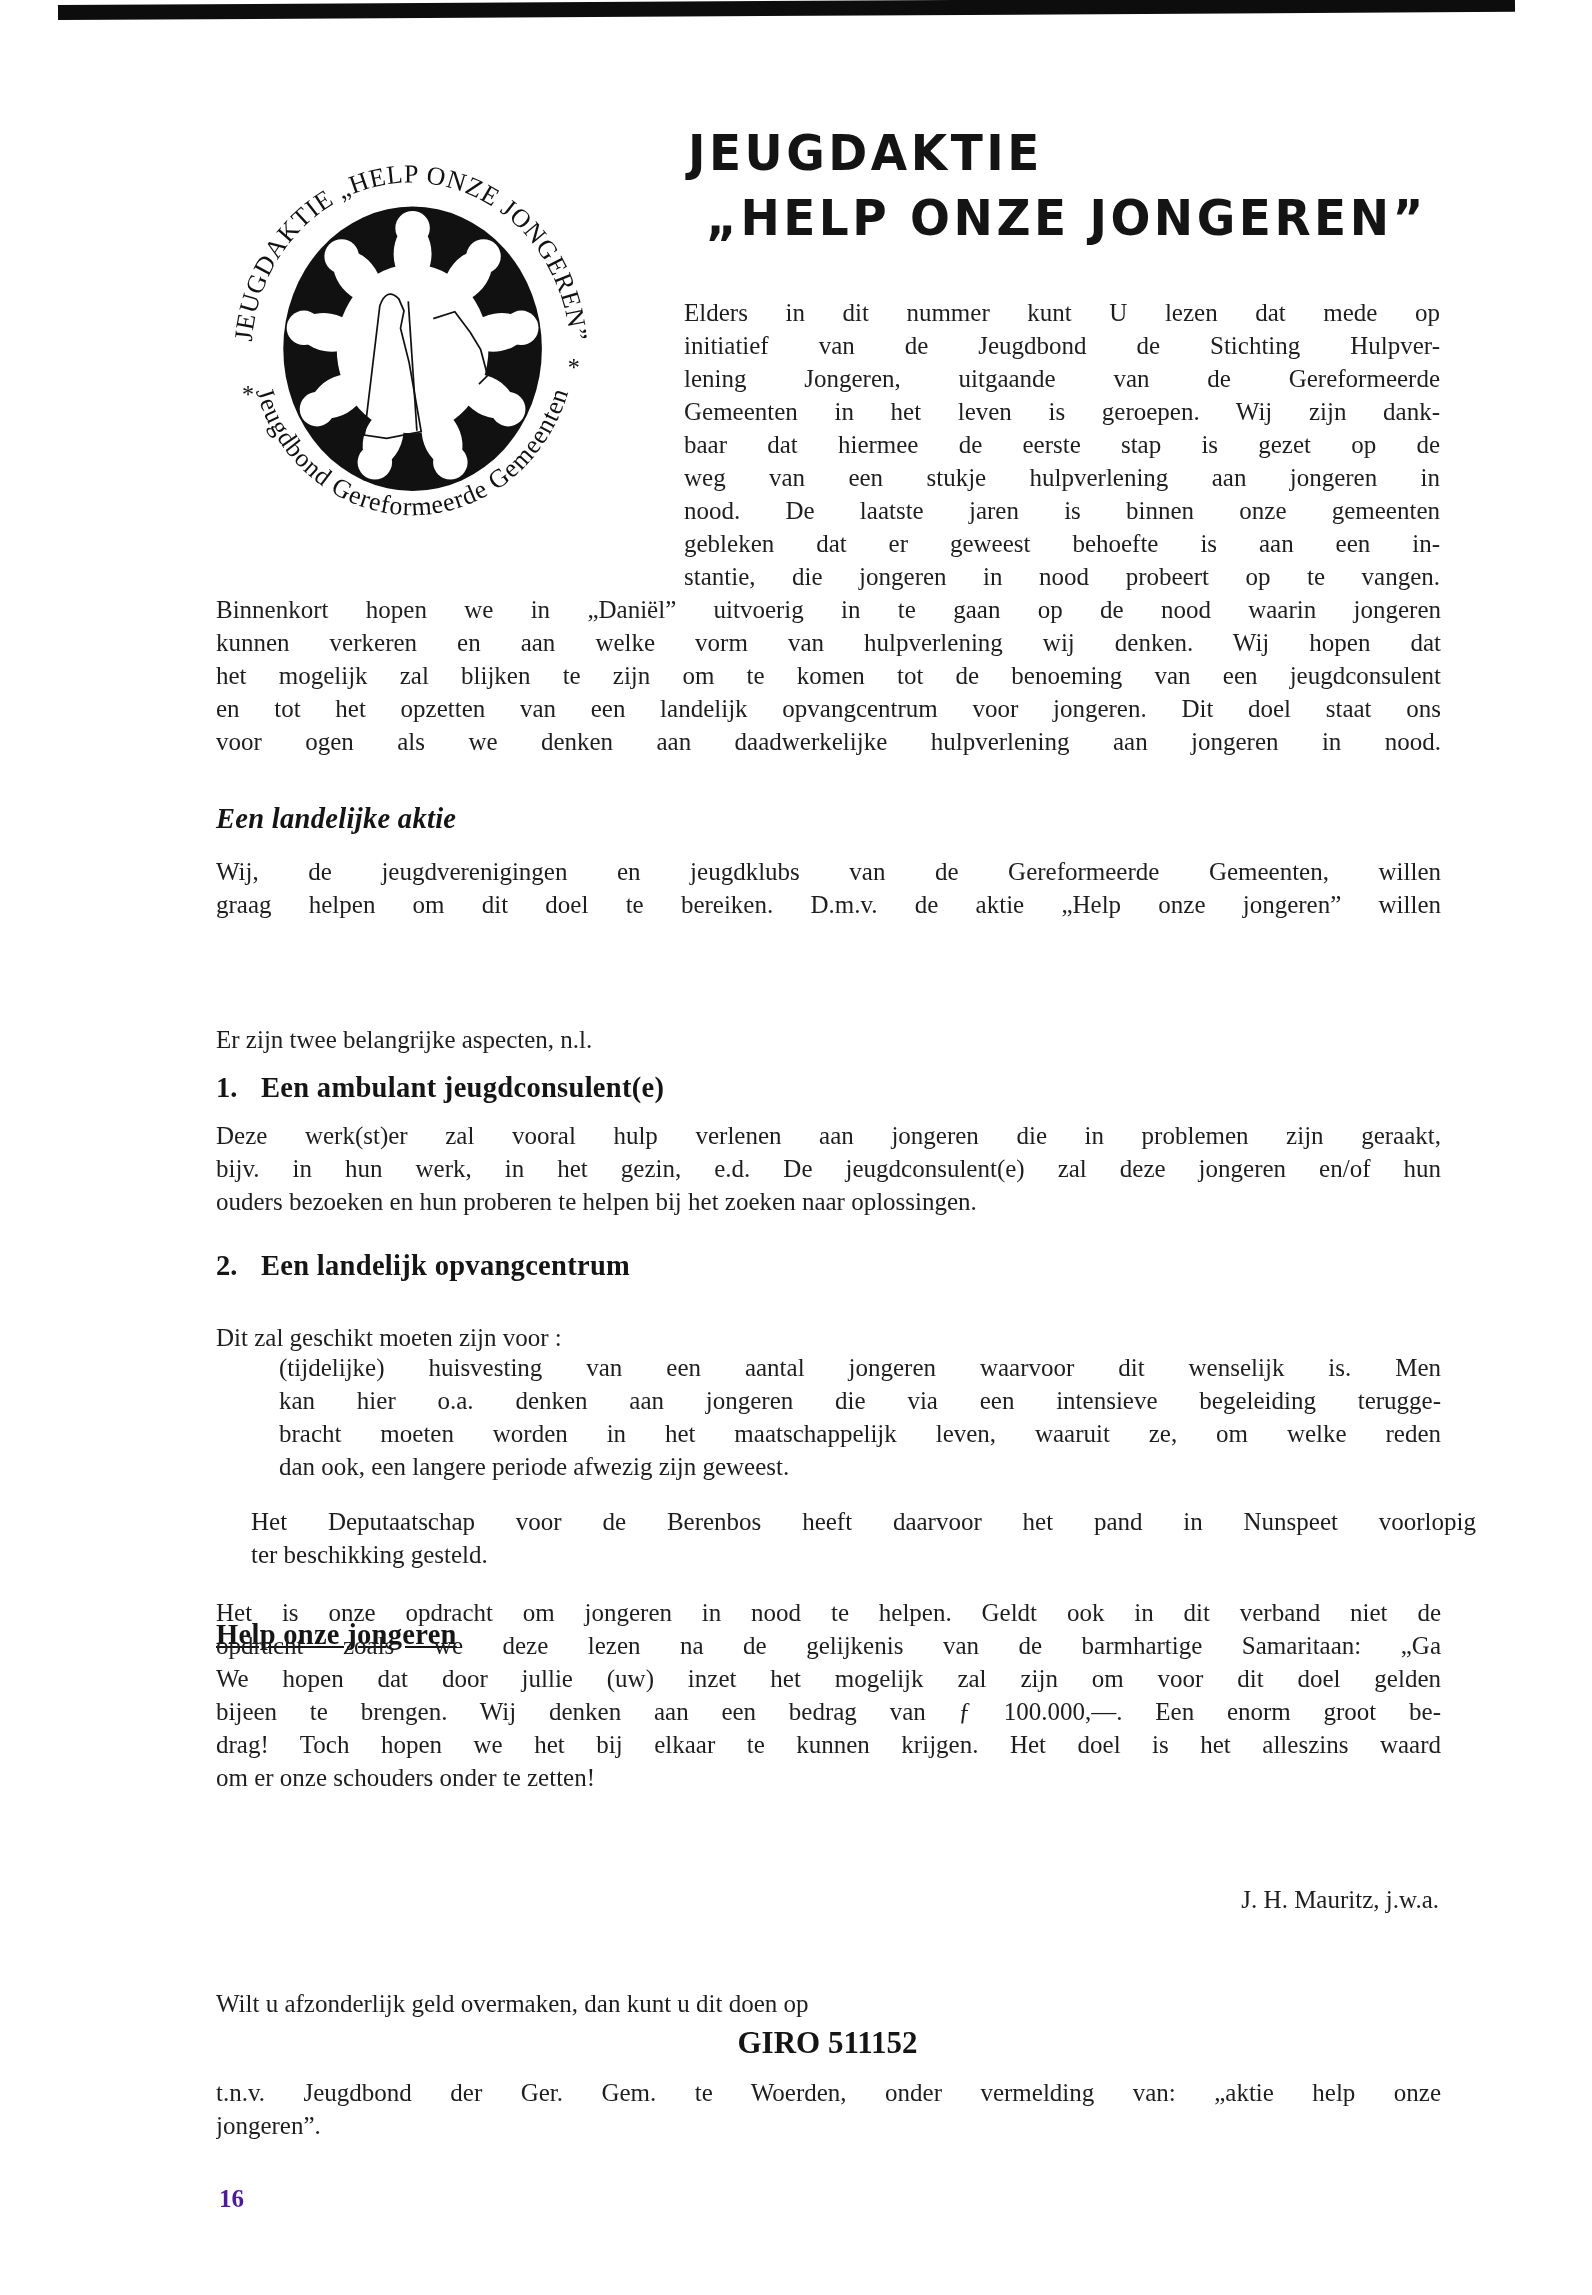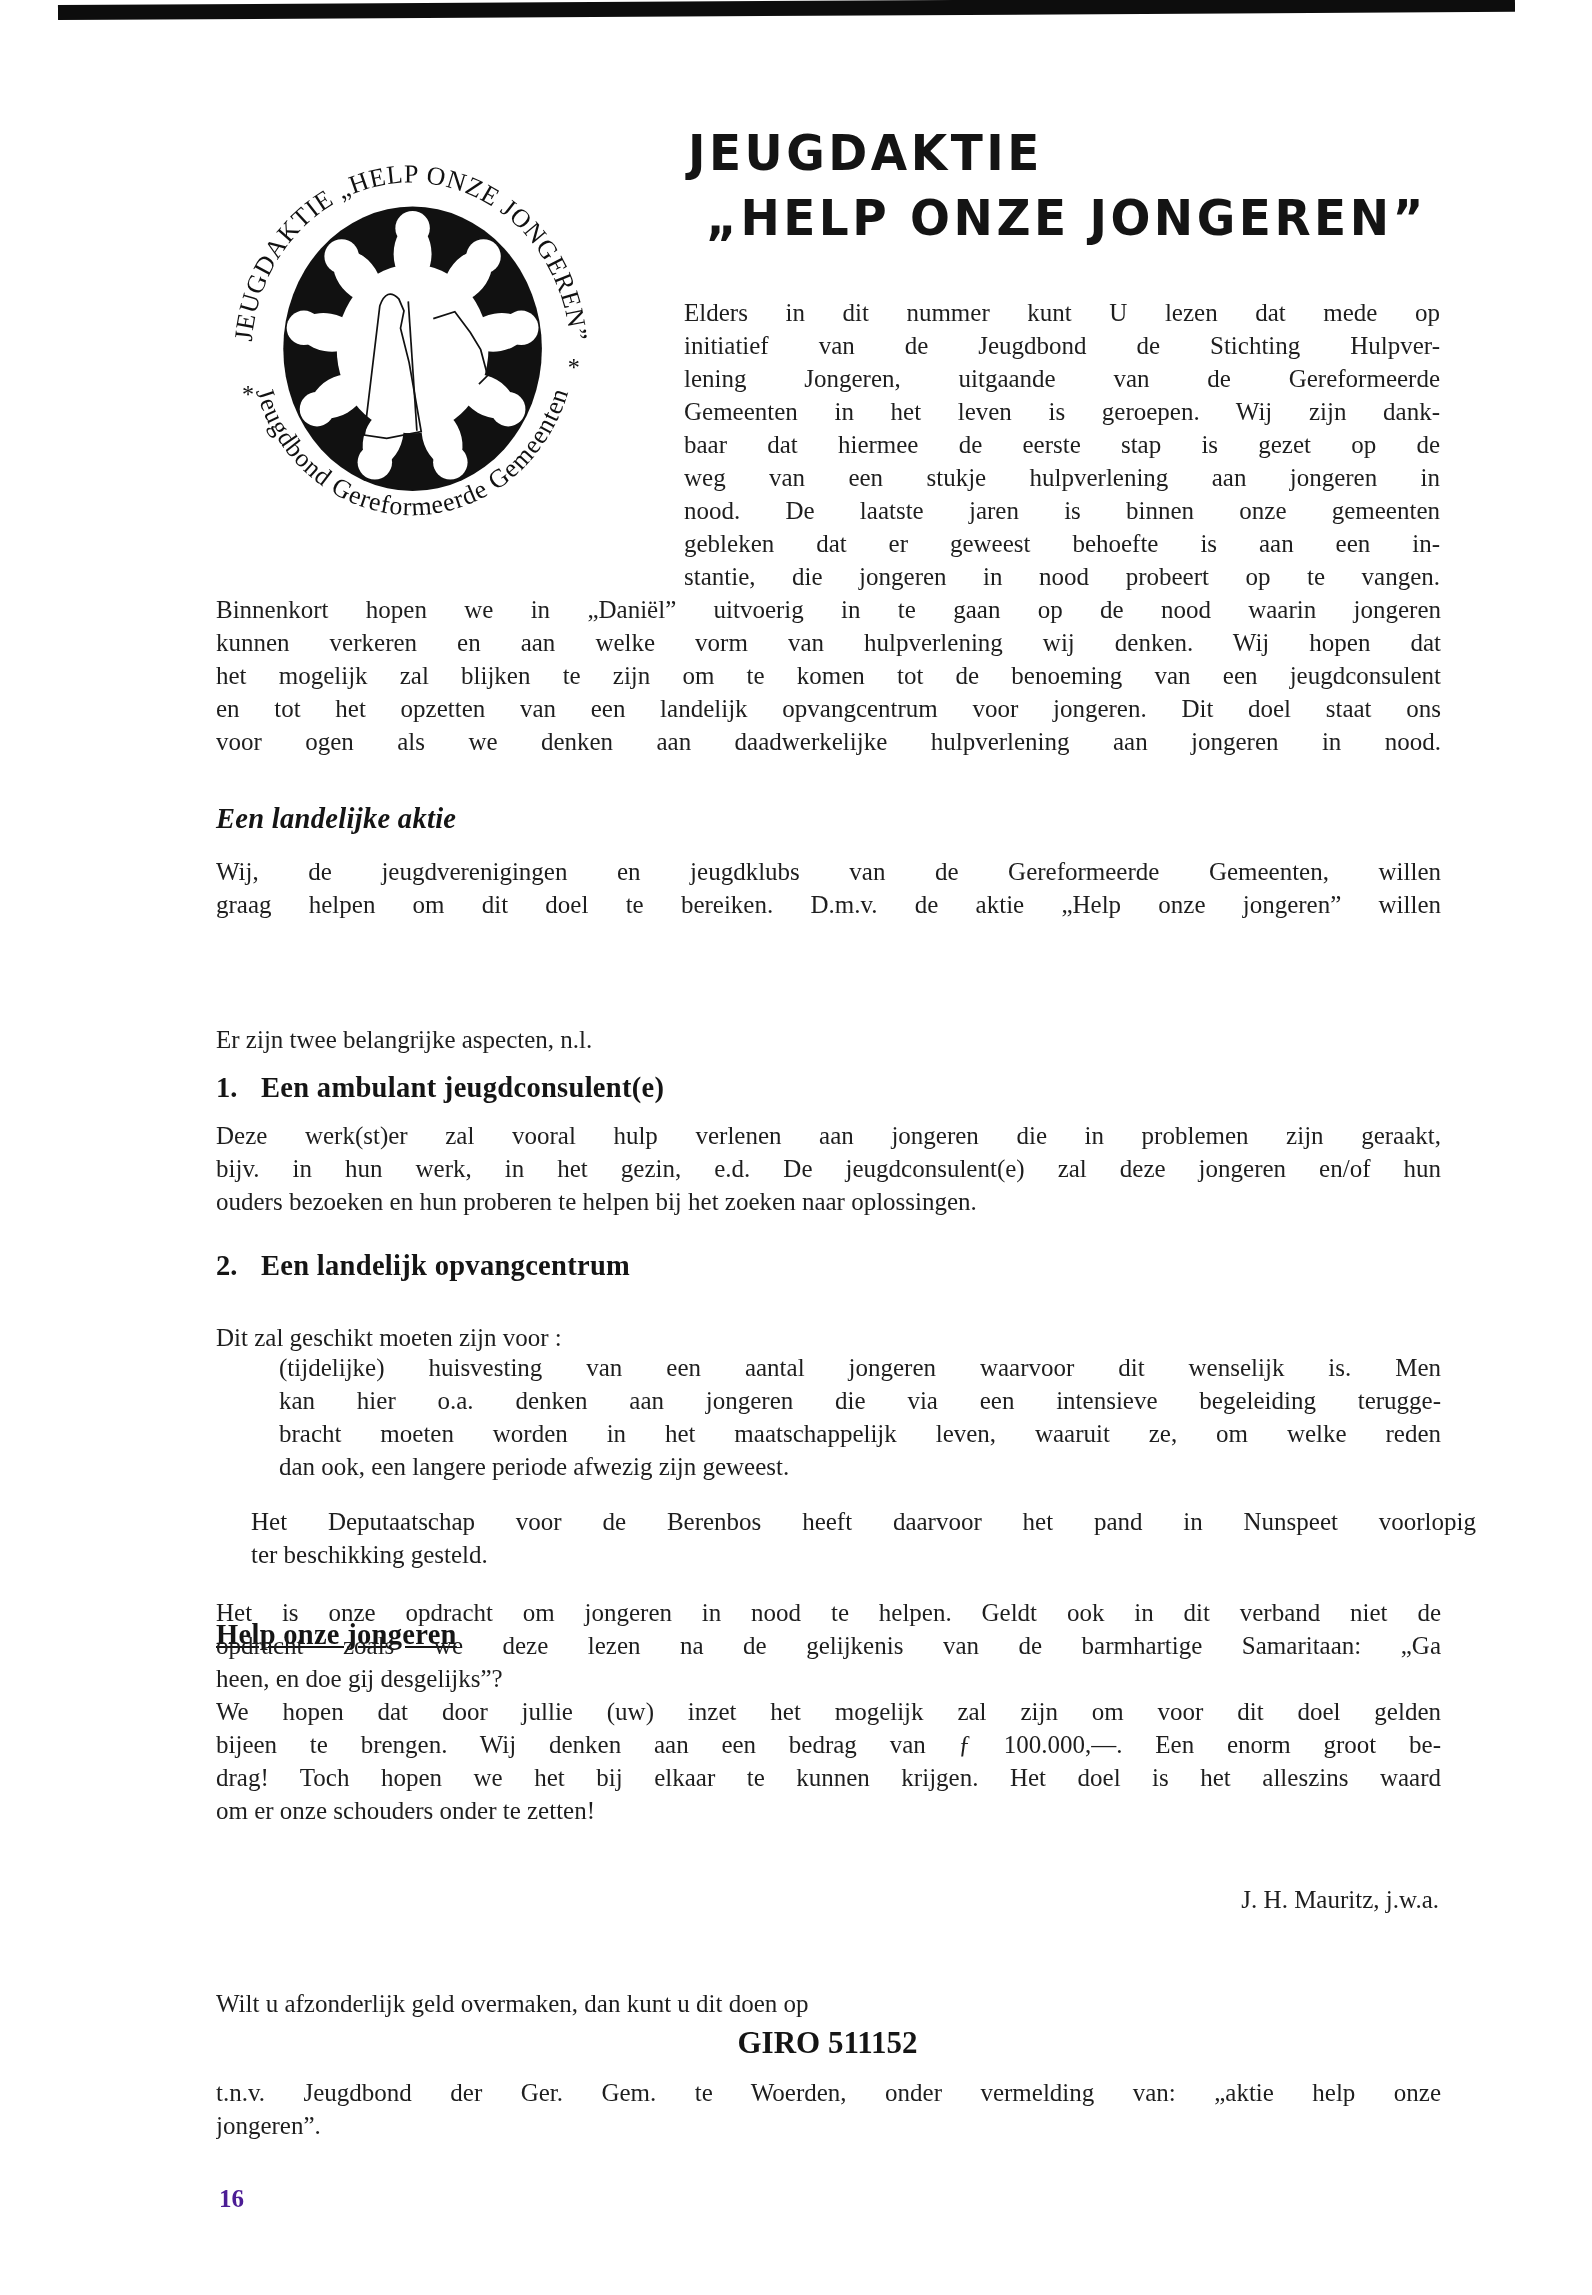--- a/index.html
+++ b/index.html
@@ -120,21 +120,20 @@
 </div>
 <div class="para" style="left:216px; top:1505px; width:1225px;margin-left:35px;">
   <span class="ln">Het Deputaatschap voor de Berenbos heeft daarvoor het pand in Nunspeet voorlopig</span>
   <span class="ln last">ter beschikking gesteld.</span>
 </div>
 
 <div class="h" style="left:216px; top:1619px;text-decoration:underline;">Help onze jongeren</div>
 <div class="para" style="left:216px; top:1596px; width:1225px;">
   <span class="ln">Het is onze opdracht om jongeren in nood te helpen. Geldt ook in dit verband niet de</span>
   <span class="ln">opdracht zoals we deze lezen na de gelijkenis van de barmhartige Samaritaan: „Ga</span>
-  <span class="ln last">heen, en doe gij desgelijks”?</span>
   <span class="ln">We hopen dat door jullie (uw) inzet het mogelijk zal zijn om voor dit doel gelden</span>
   <span class="ln">bijeen te brengen. Wij denken aan een bedrag van ƒ 100.000,—. Een enorm groot be-</span>
   <span class="ln">drag! Toch hopen we het bij elkaar te kunnen krijgen. Het doel is het alleszins waard</span>
   <span class="ln last">om er onze schouders onder te zetten!</span>
 </div>
 <div class="sig">J. H. Mauritz, j.w.a.</div>
 
 <div class="line" style="left:216px; top:1966px;">Wilt u afzonderlijk geld overmaken, dan kunt u dit doen op</div>
 <div class="giro">GIRO 511152</div>
 <div class="para" style="left:216px; top:2076px; width:1225px;">

